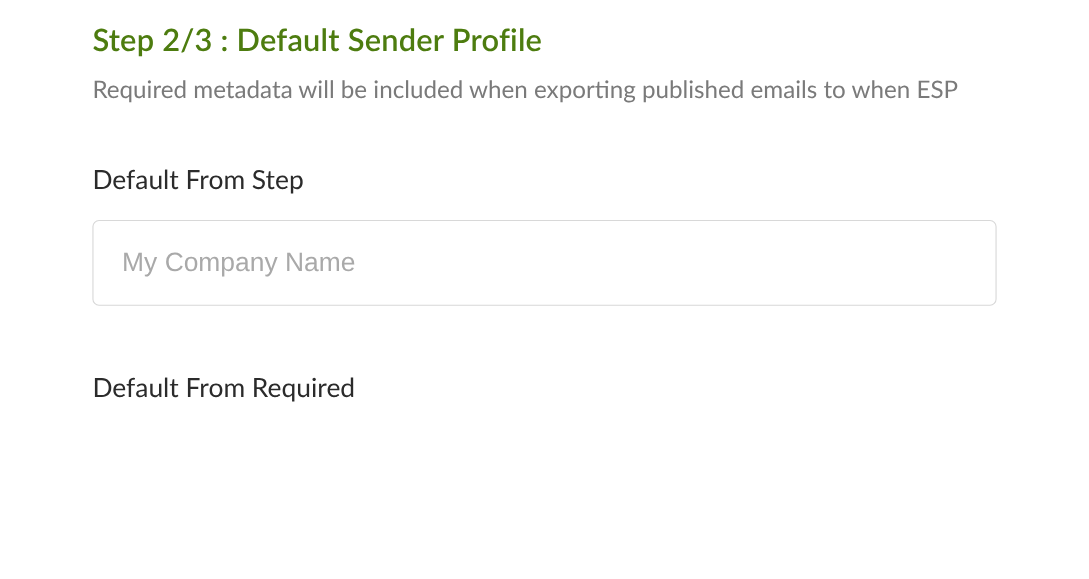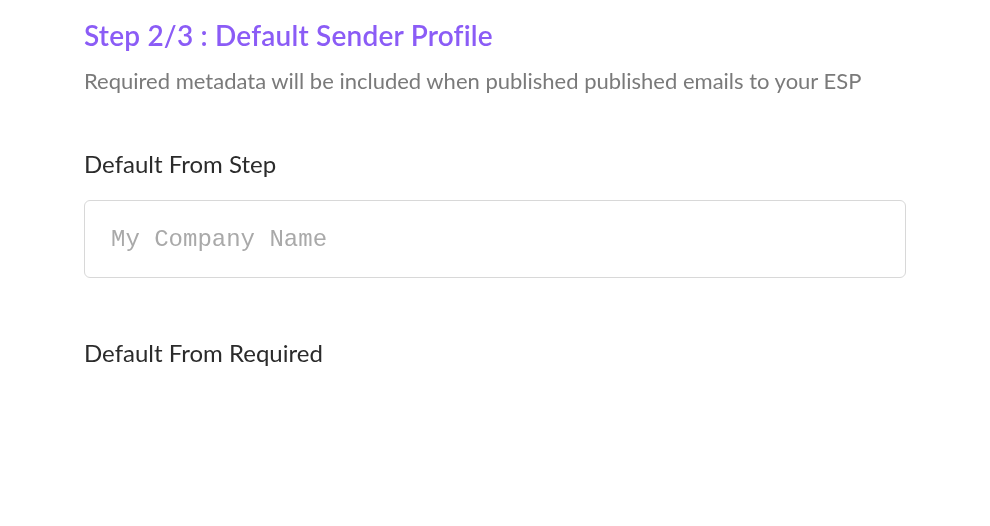--- a/index.html
+++ b/index.html
@@ -7,21 +7,21 @@
       font-family: "Lato", "Helvetica Neue", Arial, sans-serif;
       background: #ffffff;
       width: 990px;
       height: 526px;
       padding: 18px 84px 0 84px;
       color: #2b2b2b;
     }
     .step-title {
       font-size: 28px;
       font-weight: 600;
-      color: #8b5cf6;
+      color: #4d7c0f;
       letter-spacing: 0.2px;
       margin-bottom: 10px;
     }
     .step-subtitle {
       font-size: 22px;
       font-weight: 400;
       color: #7a7a7a;
       line-height: 1.7;
       margin-bottom: 50px;
       max-width: 800px;
@@ -34,32 +34,32 @@
       display: block;
       margin-bottom: 22px;
     }
     .text-input {
       width: 100%;
       height: 78px;
       border: 1px solid #d8d8d8;
       border-radius: 6px;
       padding: 0 26px;
       font-size: 24px;
-      font-family: Liberation Mono, monospace;
+      font-family: Liberation Sans, sans-serif;
       color: #2b2b2b;
       background: #ffffff;
     }
     .text-input::placeholder { color: #a9a9a9; font-weight: 400; }
   </style>
 </head>
 <body>
 
 <h1 class="step-title">Step 2/3 : Default Sender Profile</h1>
 
-<p class="step-subtitle">Required metadata will be included when published published emails to your ESP</p>
+<p class="step-subtitle">Required metadata will be included when exporting published emails to when ESP</p>
 
 <div class="form-group">
   <label class="form-label">Default From Step</label>
   <input type="text" class="text-input" placeholder="My Company Name" style="">
 </div>
 
 <div class="form-group">
   <label class="form-label">Default From Required</label>
 </div>
 

